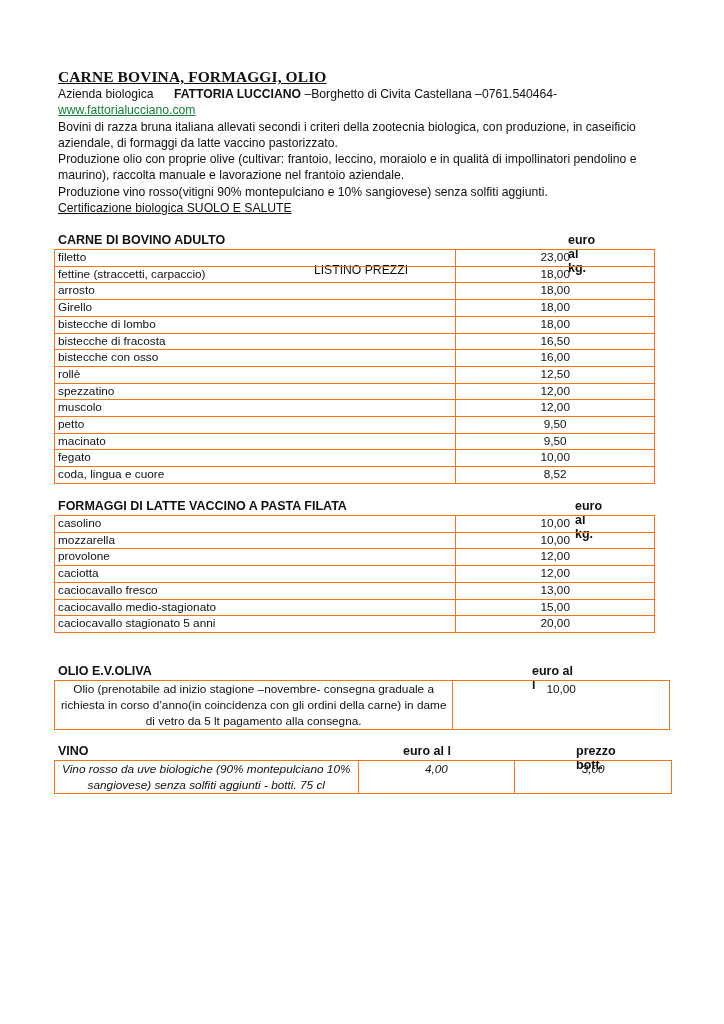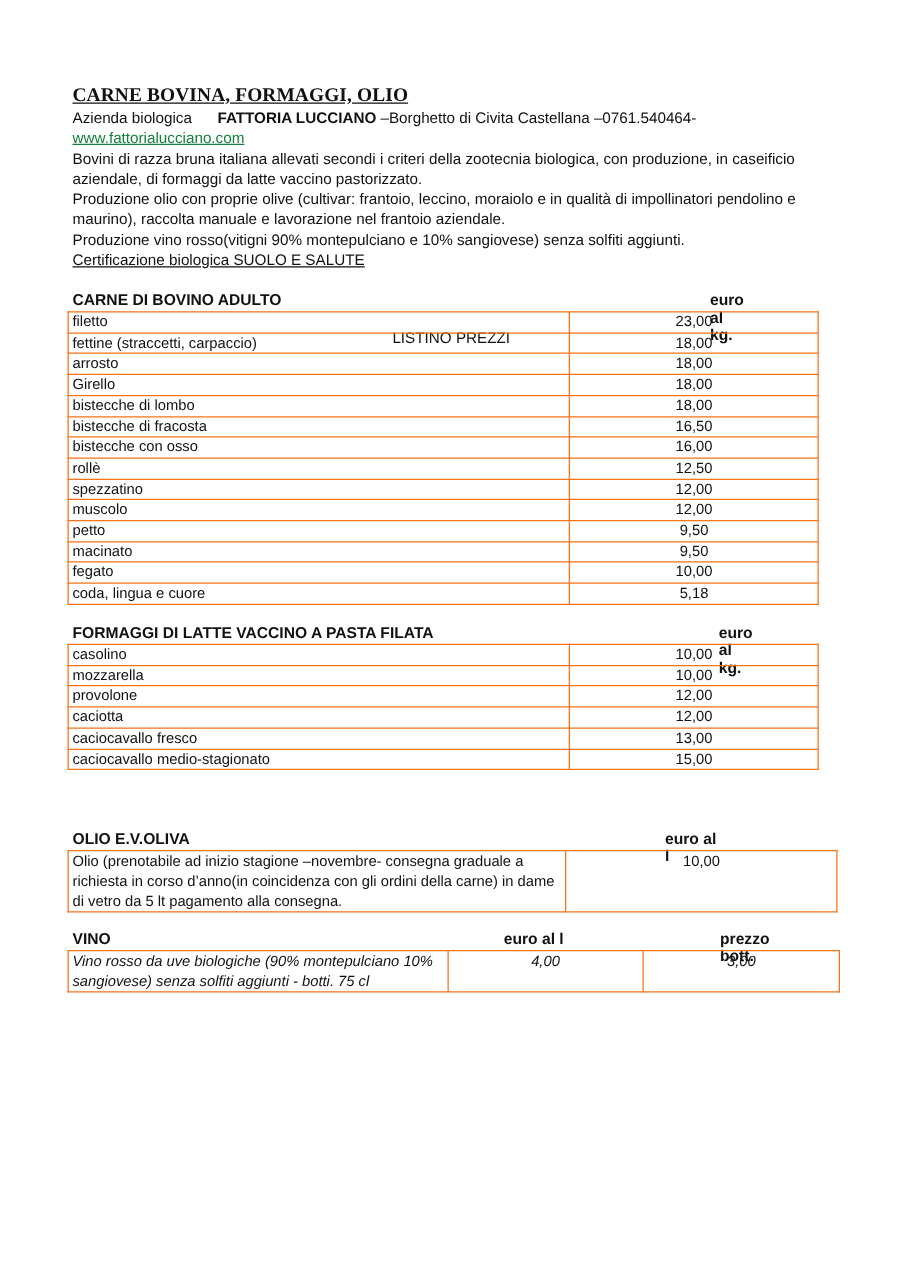--- a/index.html
+++ b/index.html
@@ -14,21 +14,21 @@
   .link { color: #15803d; text-decoration: underline; }
   .u { text-decoration: underline; }
   .listino { position: absolute; left: 0; top: 215px; width: 724px; text-align: center;
              font-size: 12.2px; padding-left: 0; margin-top: 48px; }
   .listino span { position: relative; left: -1px; }
   .sec-head { position: absolute; font-weight: bold; font-size: 12.5px; }
   table { border-collapse: collapse; position: absolute; font-size: 11.8px; }
   td { border: 1px solid #f97316; padding: 0 3px; vertical-align: top; white-space: nowrap; }
   .t1 td, .t2 td { height: 15.7px; line-height: 15.7px; }
   .num { text-align: center; }
-  .t3 td, .t4 td { line-height: 16px; white-space: normal; }
+  .t3 td, .t4 td { line-height: 16px; white-space: normal; text-align: center; }
 </style>
 </head>
 <body>
 
 <div class="page">
 
   <div class="title">CARNE BOVINA, FORMAGGI, OLIO</div>
 
   <div class="intro">
     <p><span>Azienda biologica </span><b>FATTORIA LUCCIANO</b><span> –Borghetto di Civita Castellana –0761.540464-</span></p>
@@ -96,21 +96,21 @@
         <tr>
           <td>macinato</td>
           <td class="num">9,50</td>
         </tr>
         <tr>
           <td>fegato</td>
           <td class="num">10,00</td>
         </tr>
         <tr>
           <td>coda, lingua e cuore</td>
-          <td class="num">5,18</td>
+          <td class="num">8,52</td>
         </tr>
       </tbody>
   </table>
 
   <div class="sec-head" style="left:58px; top:499px;">FORMAGGI DI LATTE VACCINO A PASTA FILATA</div>
   <div class="sec-head" style="left:575px; top:499px;">euro al kg.</div>
   <table class="t2" style="left:54px; top:515px; width:601px;">
     <colgroup>
         <col style="width:402px">
         <col style="width:199px">
@@ -132,20 +132,24 @@
           <td>caciotta</td>
           <td class="num">12,00</td>
         </tr>
         <tr>
           <td>caciocavallo fresco</td>
           <td class="num">13,00</td>
         </tr>
         <tr>
           <td>caciocavallo medio-stagionato</td>
           <td class="num">15,00</td>
+        </tr>
+        <tr>
+          <td>caciocavallo stagionato 5 anni</td>
+          <td class="num">20,00</td>
         </tr>
       </tbody>
   </table>
 
   <div class="sec-head" style="left:58px; top:664px;">OLIO E.V.OLIVA</div>
   <div class="sec-head" style="left:532px; top:664px;">euro al l</div>
   <table class="t3" style="left:54px; top:680px; width:616px; height:50px;">
     <colgroup>
         <col style="width:399px">
         <col style="width:217px">

